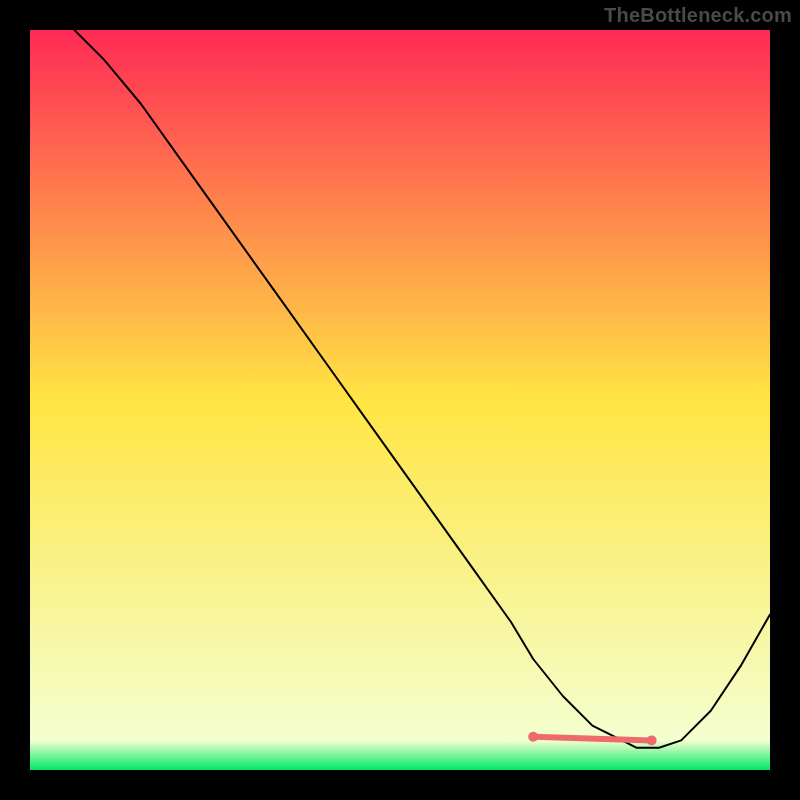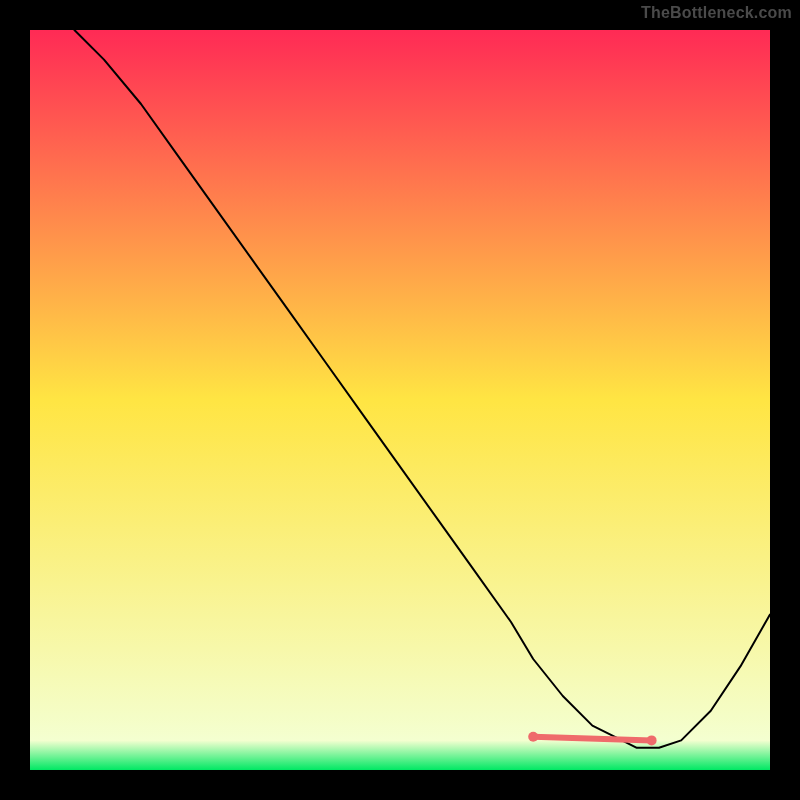--- a/index.html
+++ b/index.html
@@ -14,21 +14,21 @@
     position: relative;
     width: 800px;
     height: 800px;
     background: #000;
   }
   .attribution {
     position: absolute;
     top: 4px;
     right: 8px;
     color: #4a4a4a;
-    font-size: 16px;
+    font-size: 20px;
     font-weight: bold;
     letter-spacing: 0.2px;
   }
   .plot {
     position: absolute;
     left: 30px;
     top: 30px;
     width: 740px;
     height: 740px;
   }

